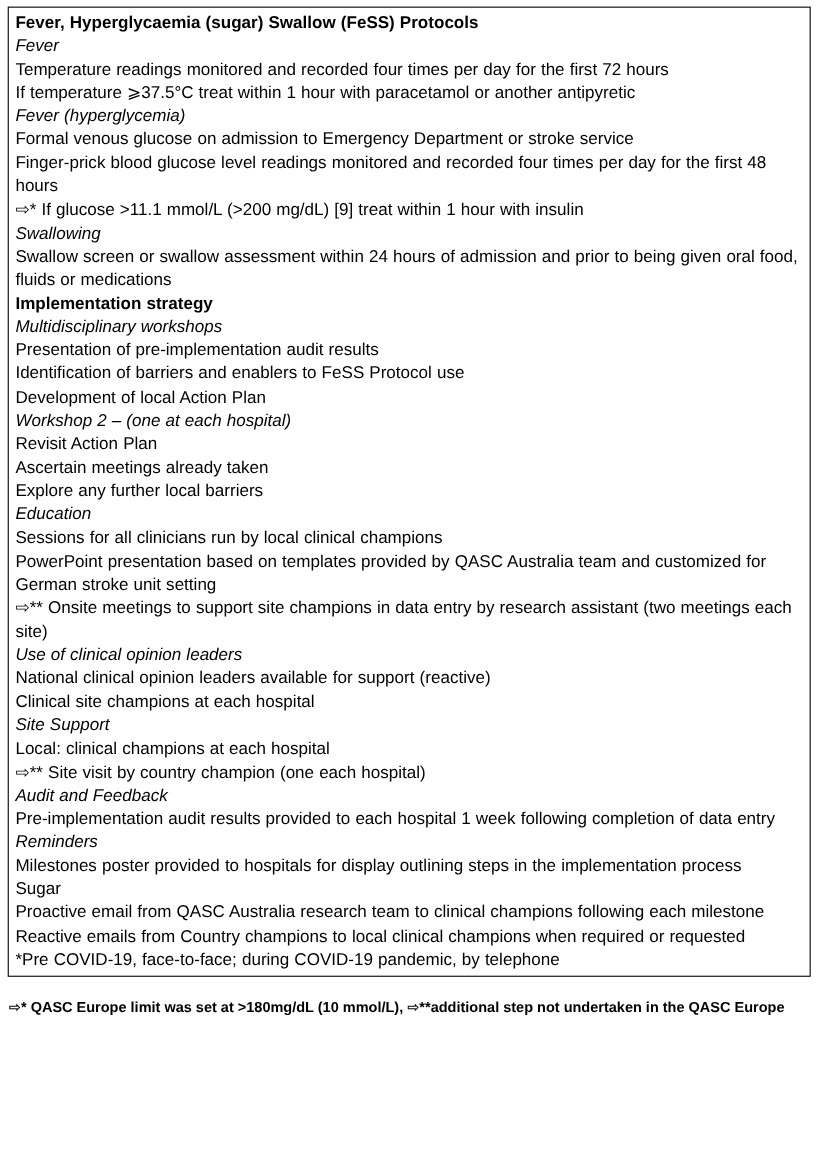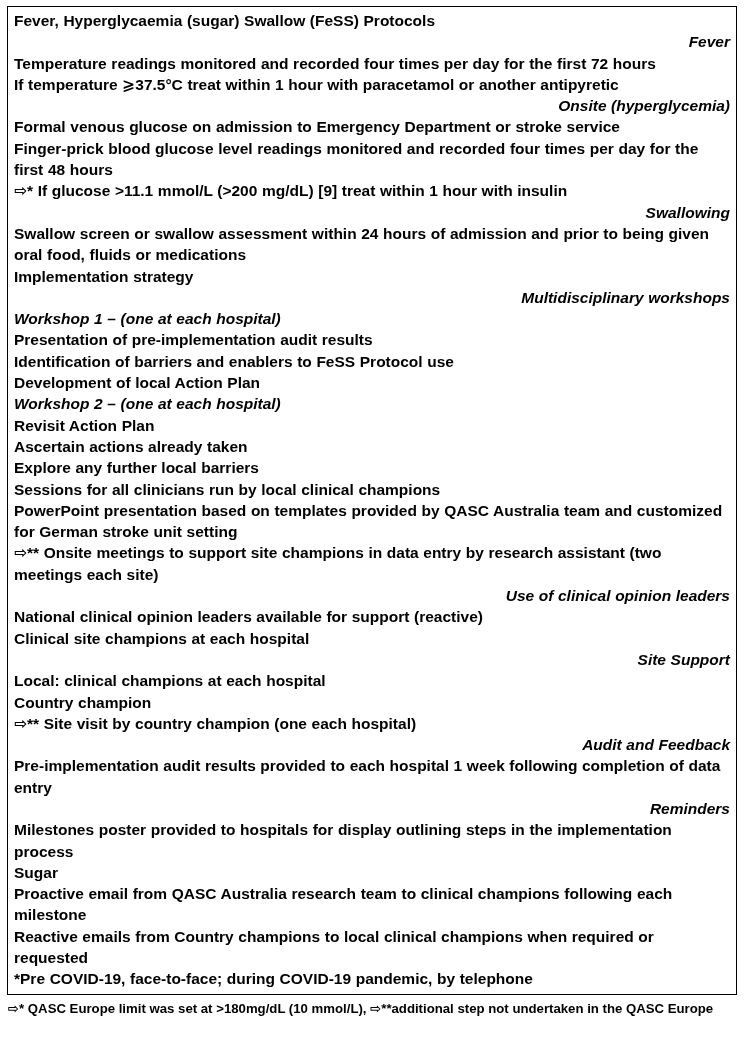--- a/index.html
+++ b/index.html
@@ -18,70 +18,69 @@
   }
   .protocol-box {
     box-sizing: border-box;
     border: 1.6px solid #000000;
     padding: 3px 6px 4px 6px;
     width: 730px;
   }
   .line {
     font-size: 15.5px;
     line-height: 21.3px;
-    font-weight: bold;
+    font-weight: normal;
     font-style: normal;
     word-spacing: 0.3px;
   }
   .line.bold { font-weight: bold; }
-  .line.bold-italic { font-weight: bold; font-style: italic; text-align: right; }
+  .line.bold-italic { font-weight: normal; font-style: italic; }
   .line.italic { font-style: italic; }
   .footnote {
-    margin-top: 5px;
+    margin-top: 19px;
     padding-left: 1px;
     font-size: 13.2px;
     line-height: 17px;
     font-weight: bold;
   }
 </style>
 </head>
 <body>
 
 <div class="page">
   <div class="protocol-box">
     <div>
         <div class="line bold">Fever, Hyperglycaemia (sugar) Swallow (FeSS) Protocols</div>
         <div class="line bold-italic">Fever</div>
         <div class="line normal">Temperature readings monitored and recorded four times per day for the first 72 hours</div>
         <div class="line normal">If temperature ⩾37.5°C treat within 1 hour with paracetamol or another antipyretic</div>
-        <div class="line bold-italic">Onsite (hyperglycemia)</div>
+        <div class="line bold-italic">Fever (hyperglycemia)</div>
         <div class="line normal">Formal venous glucose on admission to Emergency Department or stroke service</div>
         <div class="line normal">Finger-prick blood glucose level readings monitored and recorded four times per day for the first 48 hours</div>
         <div class="line normal">⇨* If glucose &gt;11.1 mmol/L (&gt;200 mg/dL) [9] treat within 1 hour with insulin</div>
         <div class="line bold-italic">Swallowing</div>
         <div class="line normal">Swallow screen or swallow assessment within 24 hours of admission and prior to being given oral food, fluids or medications</div>
         <div class="line bold">Implementation strategy</div>
         <div class="line bold-italic">Multidisciplinary workshops</div>
-        <div class="line italic">Workshop 1 – (one at each hospital)</div>
         <div class="line normal">Presentation of pre-implementation audit results</div>
         <div class="line normal">Identification of barriers and enablers to FeSS Protocol use</div>
         <div class="line normal">Development of local Action Plan</div>
         <div class="line italic">Workshop 2 – (one at each hospital)</div>
         <div class="line normal">Revisit Action Plan</div>
-        <div class="line normal">Ascertain actions already taken</div>
+        <div class="line normal">Ascertain meetings already taken</div>
         <div class="line normal">Explore any further local barriers</div>
+        <div class="line bold-italic">Education</div>
         <div class="line normal">Sessions for all clinicians run by local clinical champions</div>
         <div class="line normal">PowerPoint presentation based on templates provided by QASC Australia team and customized for German stroke unit setting</div>
         <div class="line normal">⇨** Onsite meetings to support site champions in data entry by research assistant (two meetings each site)</div>
         <div class="line bold-italic">Use of clinical opinion leaders</div>
         <div class="line normal">National clinical opinion leaders available for support (reactive)</div>
         <div class="line normal">Clinical site champions at each hospital</div>
         <div class="line bold-italic">Site Support</div>
         <div class="line normal">Local: clinical champions at each hospital</div>
-        <div class="line normal">Country champion</div>
         <div class="line normal">⇨** Site visit by country champion (one each hospital)</div>
         <div class="line bold-italic">Audit and Feedback</div>
         <div class="line normal">Pre-implementation audit results provided to each hospital 1 week following completion of data entry</div>
         <div class="line bold-italic">Reminders</div>
         <div class="line normal">Milestones poster provided to hospitals for display outlining steps in the implementation process</div>
         <div class="line normal">Sugar</div>
         <div class="line normal">Proactive email from QASC Australia research team to clinical champions following each milestone</div>
         <div class="line normal">Reactive emails from Country champions to local clinical champions when required or requested</div>
         <div class="line normal">*Pre COVID-19, face-to-face; during COVID-19 pandemic, by telephone</div>
       </div>

